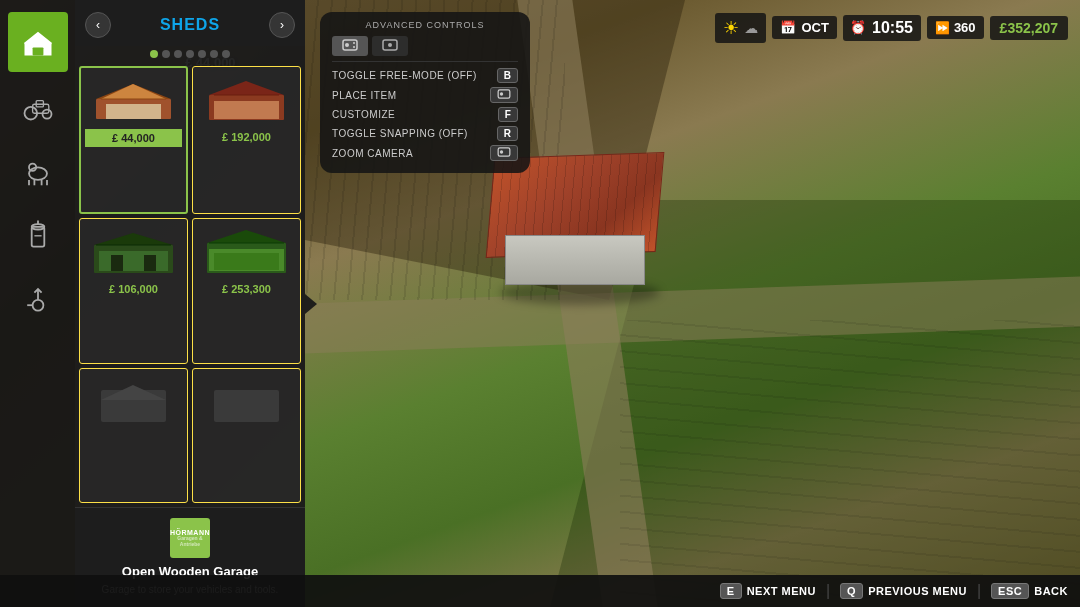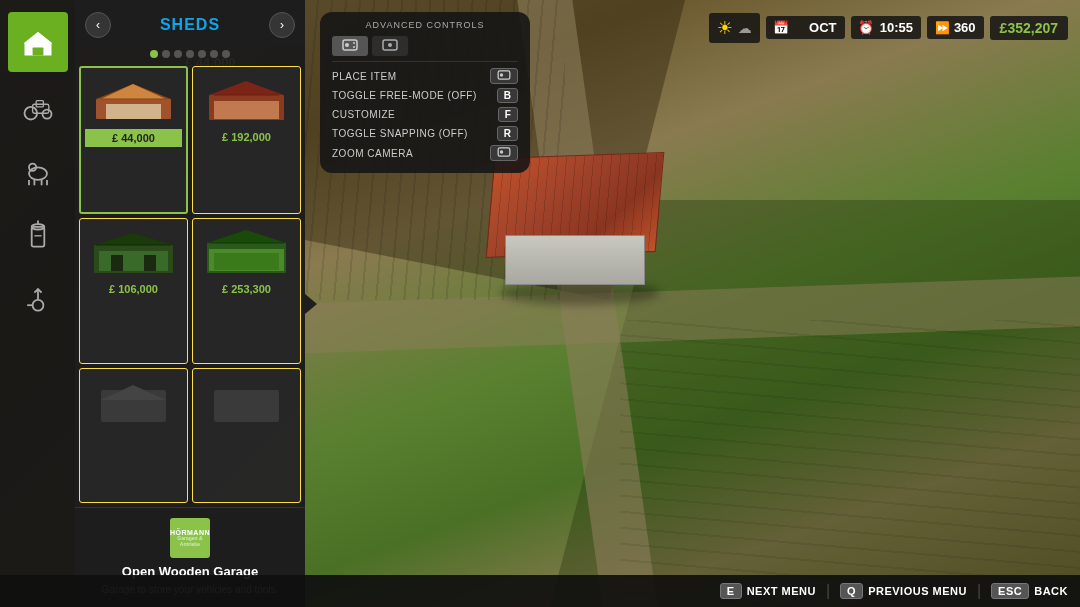--- a/index.html
+++ b/index.html
@@ -610,31 +610,31 @@
     </div>
     <div class="controls-tab">
       <svg width="16" height="12" viewBox="0 0 16 12">
           <rect x="1" y="1" width="14" height="10" rx="2" fill="none" stroke="#aaa" stroke-width="1.5"></rect>
           <circle cx="8" cy="6" r="2" fill="#aaa"></circle>
         </svg>
     </div>
   </div>
 
   <div class="control-row">
+    <span class="control-label">TOGGLE FREE-MODE (OFF)</span>
+    <span class="control-key">B</span>
+  </div>
+  <div class="control-row">
     <span class="control-label">PLACE ITEM</span>
     <span class="control-key">
       <svg width="14" height="10" viewBox="0 0 16 12">
           <rect x="1" y="1" width="14" height="10" rx="2" fill="none" stroke="#ccc" stroke-width="1.5"></rect>
           <circle cx="5" cy="6" r="2" fill="#ccc"></circle>
         </svg>
     </span>
-  </div>
-  <div class="control-row">
-    <span class="control-label">TOGGLE FREE-MODE (OFF)</span>
-    <span class="control-key">B</span>
   </div>
   <div class="control-row">
     <span class="control-label">CUSTOMIZE</span>
     <span class="control-key">F</span>
   </div>
   <div class="control-row">
     <span class="control-label">TOGGLE SNAPPING (OFF)</span>
     <span class="control-key">R</span>
   </div>
   <div class="control-row">
@@ -648,25 +648,25 @@
   </div>
 </div>
 
 <div class="top-hud">
   <div class="hud-weather">
     <span class="weather-sun">☀</span>
     <span class="weather-cloud">☁</span>
   </div>
   <div class="hud-group">
     <span style="color:#8BC34A;font-size:13px;">📅</span>
-    <span style="color:white;font-size:13px;font-weight:bold;margin-left:14px;">OCT</span>
+    <span style="color:white;font-size:13px;font-weight:bold;">OCT</span>
   </div>
   <div class="hud-group">
     <span style="color:#8BC34A;font-size:13px;">⏰</span>
-    <span style="color:white;font-size:13px;font-weight:bold;">10:55</span>
+    <span style="color:white;font-size:16px;font-weight:bold;">10:55</span>
   </div>
   <div class="hud-speed">
     <span class="speed-arrows">⏩</span>
     <span style="color:white;font-size:13px;font-weight:bold;">360</span>
   </div>
   <div class="hud-money">£352,207</div>
 </div>
 
 <div class="bottom-hud">
   <div class="bottom-btn">

